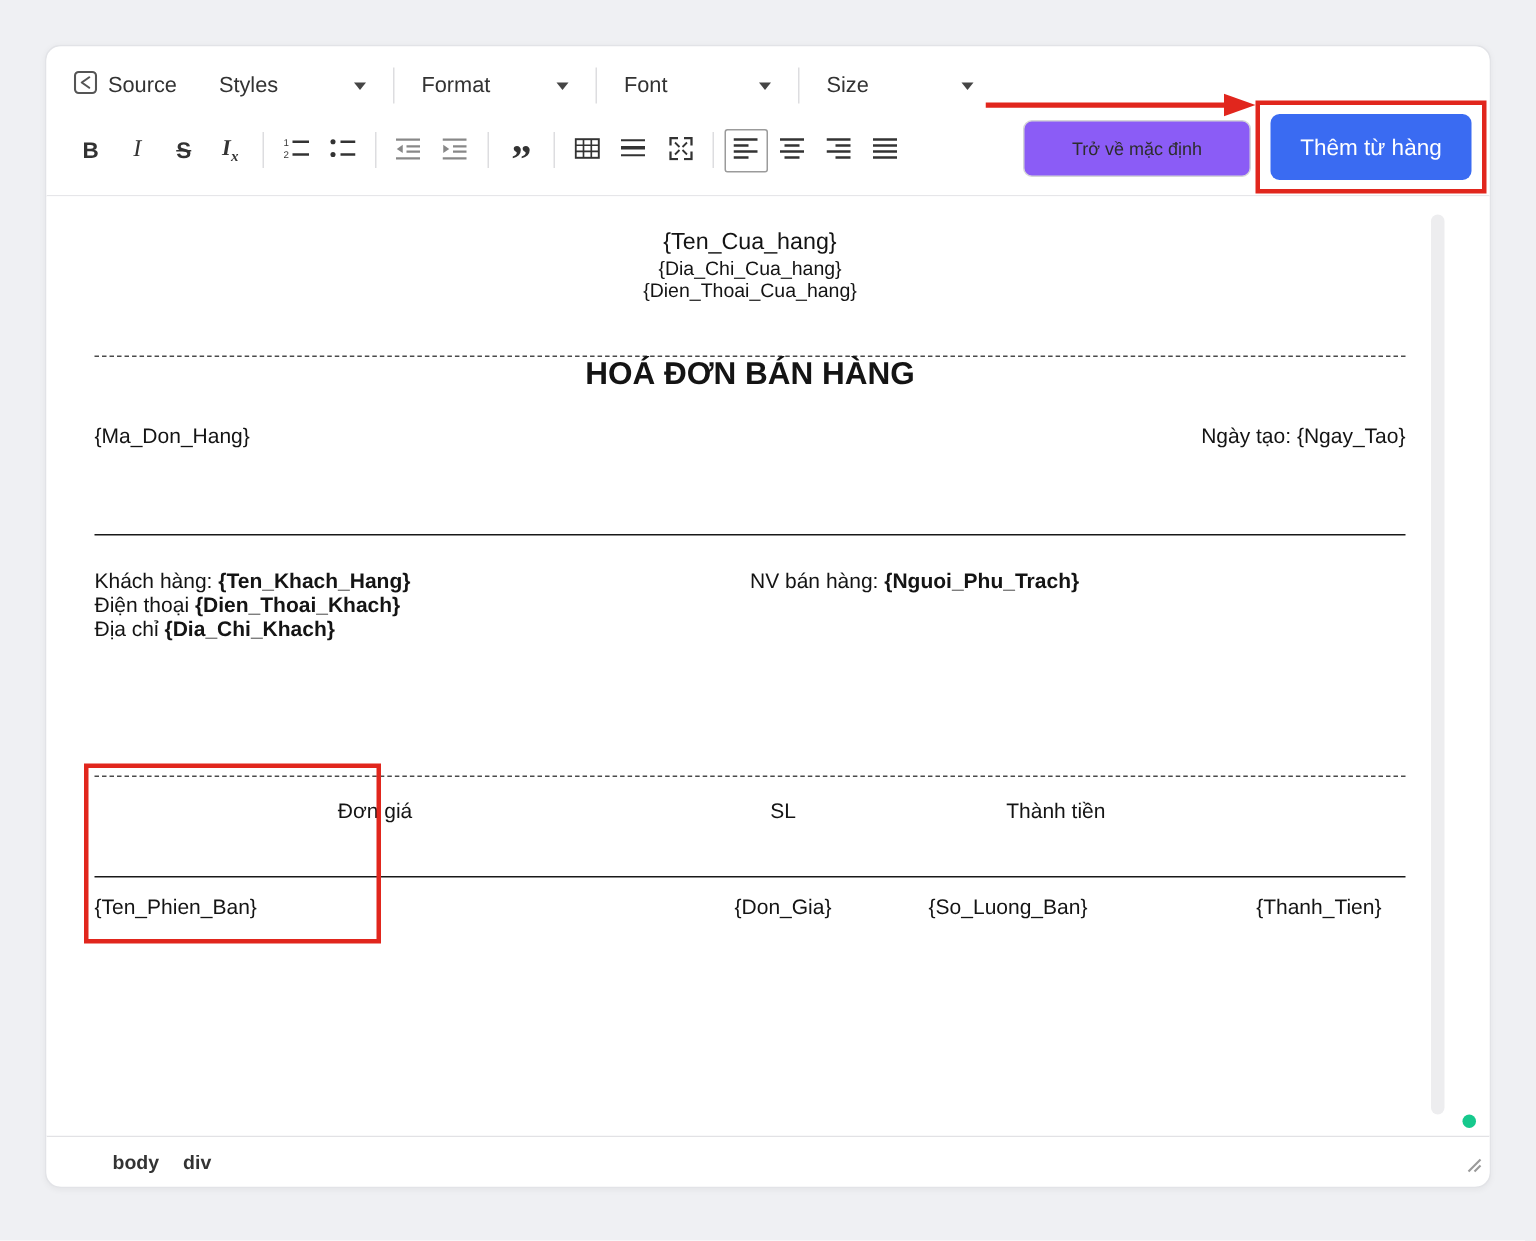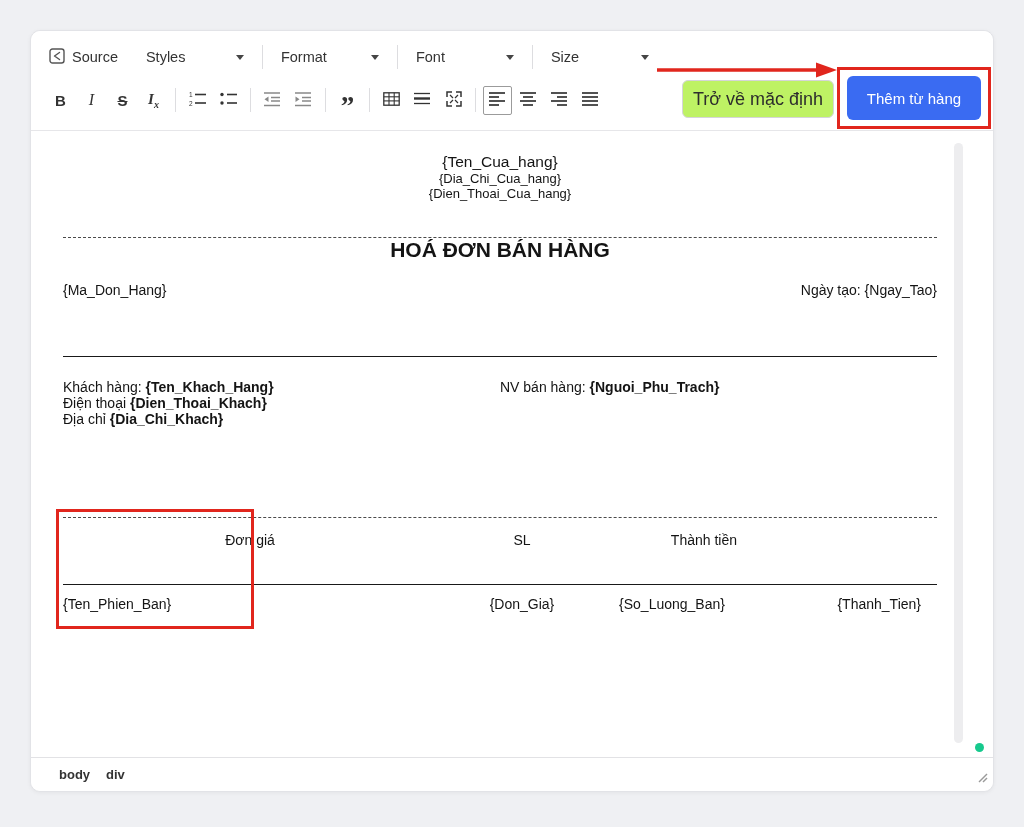--- a/index.html
+++ b/index.html
@@ -35,22 +35,22 @@
   .ibtn.active { border:1px solid #9b9b9b; border-radius:2px; }
   .glyph-b { font-weight:800; font-size:15px; font-family:"Liberation Sans",sans-serif; }
   .glyph-i { font-family:"Liberation Serif","DejaVu Serif",serif; font-style:italic; font-size:16px; }
   .glyph-s { font-size:15px; text-decoration:line-through; font-weight:600; }
   .glyph-rf { font-family:"Liberation Serif","DejaVu Serif",serif; font-style:italic; font-size:15px; font-weight:600; }
   .glyph-rf .sub { font-size:10px; vertical-align:sub; }
   .glyph-q { font-family:"Liberation Serif","DejaVu Serif",serif; font-size:27px; line-height:12px; padding-top:12px; font-weight:700; }
 
   .reset-btn {
     position:absolute; left:651px; top:49px; width:152px; height:38px;
-    background:#bef264; border:1px solid #d5d5d8; border-radius:6px;
-    font:inherit; font-size:18px; color:#2d2d2d; cursor:pointer;
+    background:#8b5cf6; border:1px solid #d5d5d8; border-radius:6px;
+    font:inherit; font-size:12px; color:#2d2d2d; cursor:pointer;
   }
   .add-kw-btn {
     position:absolute; left:816px; top:45px; width:134px; height:44px;
     background:var(--primary,#3a6bf2); border:none; border-radius:6px;
     font:inherit; font-size:15px; color:#fff; cursor:pointer;
   }
 
   
   .ann-box { position:absolute; border:3px solid var(--annotation,#e1261d); pointer-events:none; z-index:20; }
   .ann-box.kw { left:806px; top:36px; width:154px; height:62px; }
@@ -87,21 +87,21 @@
   .m-item { margin-top:11px; }
   b { font-weight:700; }
 
   
   .vscroll { position:absolute; top:112px; right:30px; width:9px; height:600px; background:#ededef; border-radius:5px; z-index:5; cursor:pointer; }
   .green-dot { position:absolute; top:712px; right:9px; width:9px; height:9px; border-radius:50%; background:var(--status_dot,#16c98d); z-index:6; }
 
   
   .statusbar {
     position:relative; flex:0 0 34px; border-top:1px solid #e2e2e5;
-    display:flex; align-items:center; gap:16px; padding-left:28px;
+    display:flex; align-items:center; gap:16px; padding-left:44px;
     border-radius:0 0 10px 10px; background:#fff;
   }
   .path-item { font-size:13px; font-weight:700; color:#333; cursor:pointer; }
   .resize-handle { position:absolute; right:5px; bottom:4px; }
 </style>
 </head>
 <body>
 
 <div class="page">
   <div class="card">

